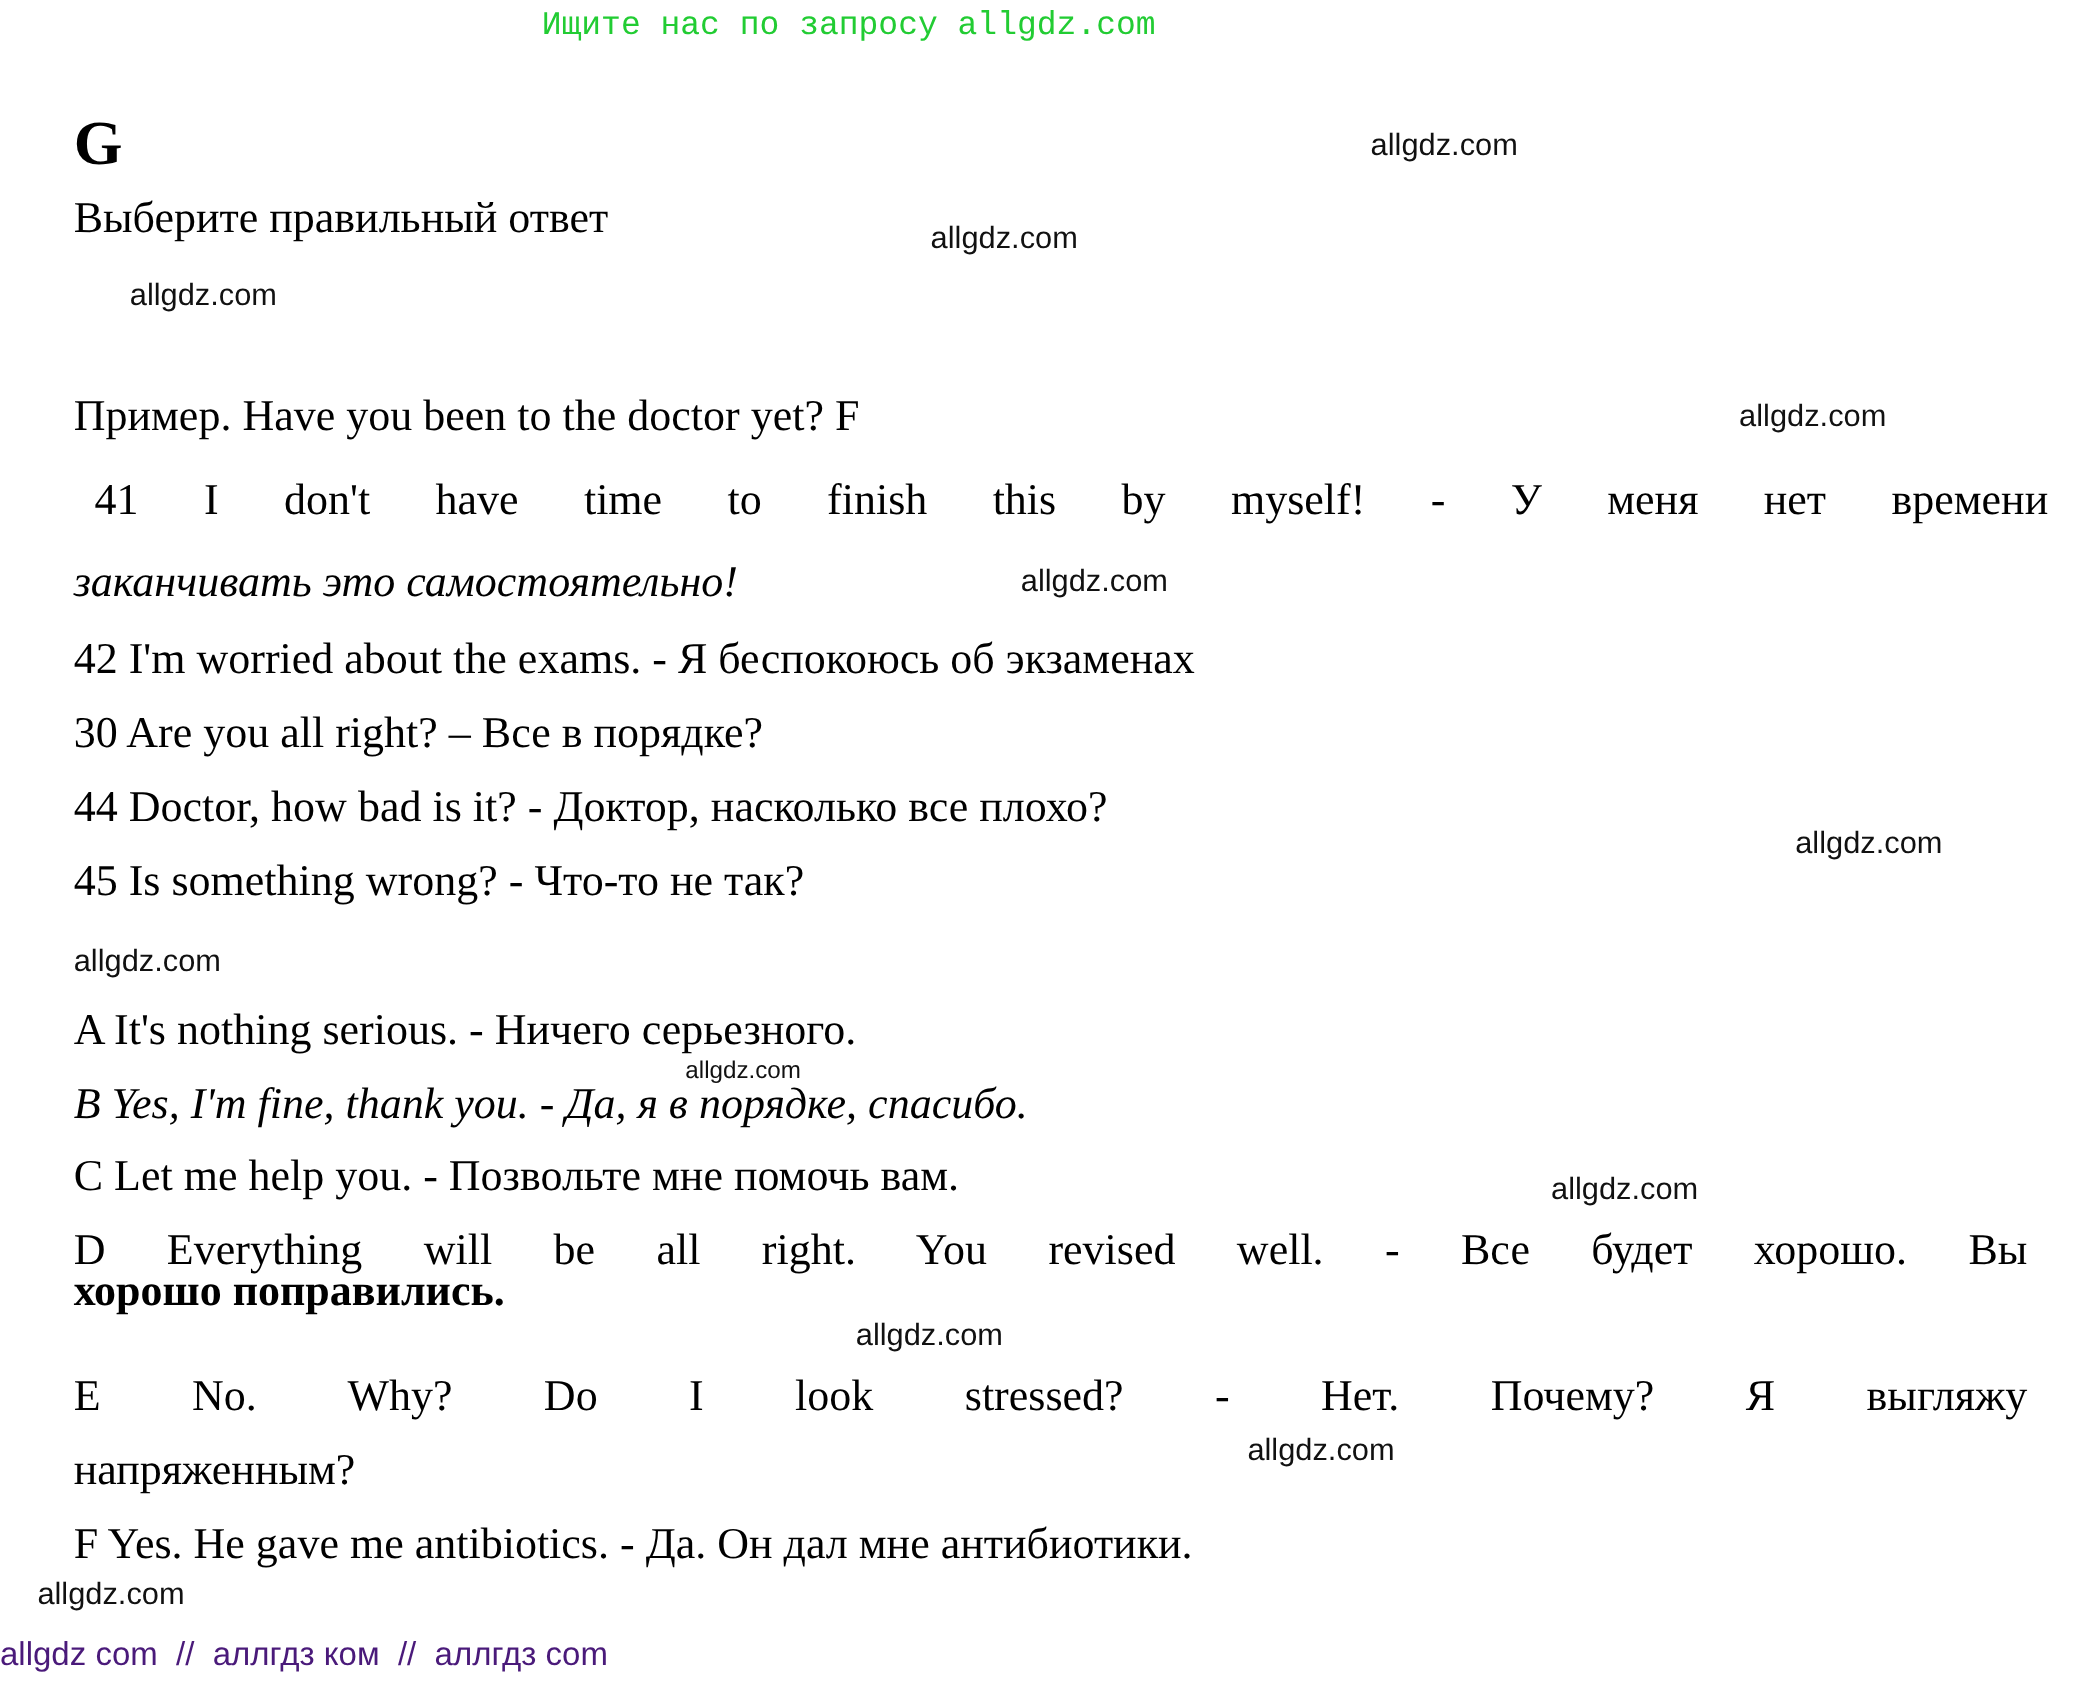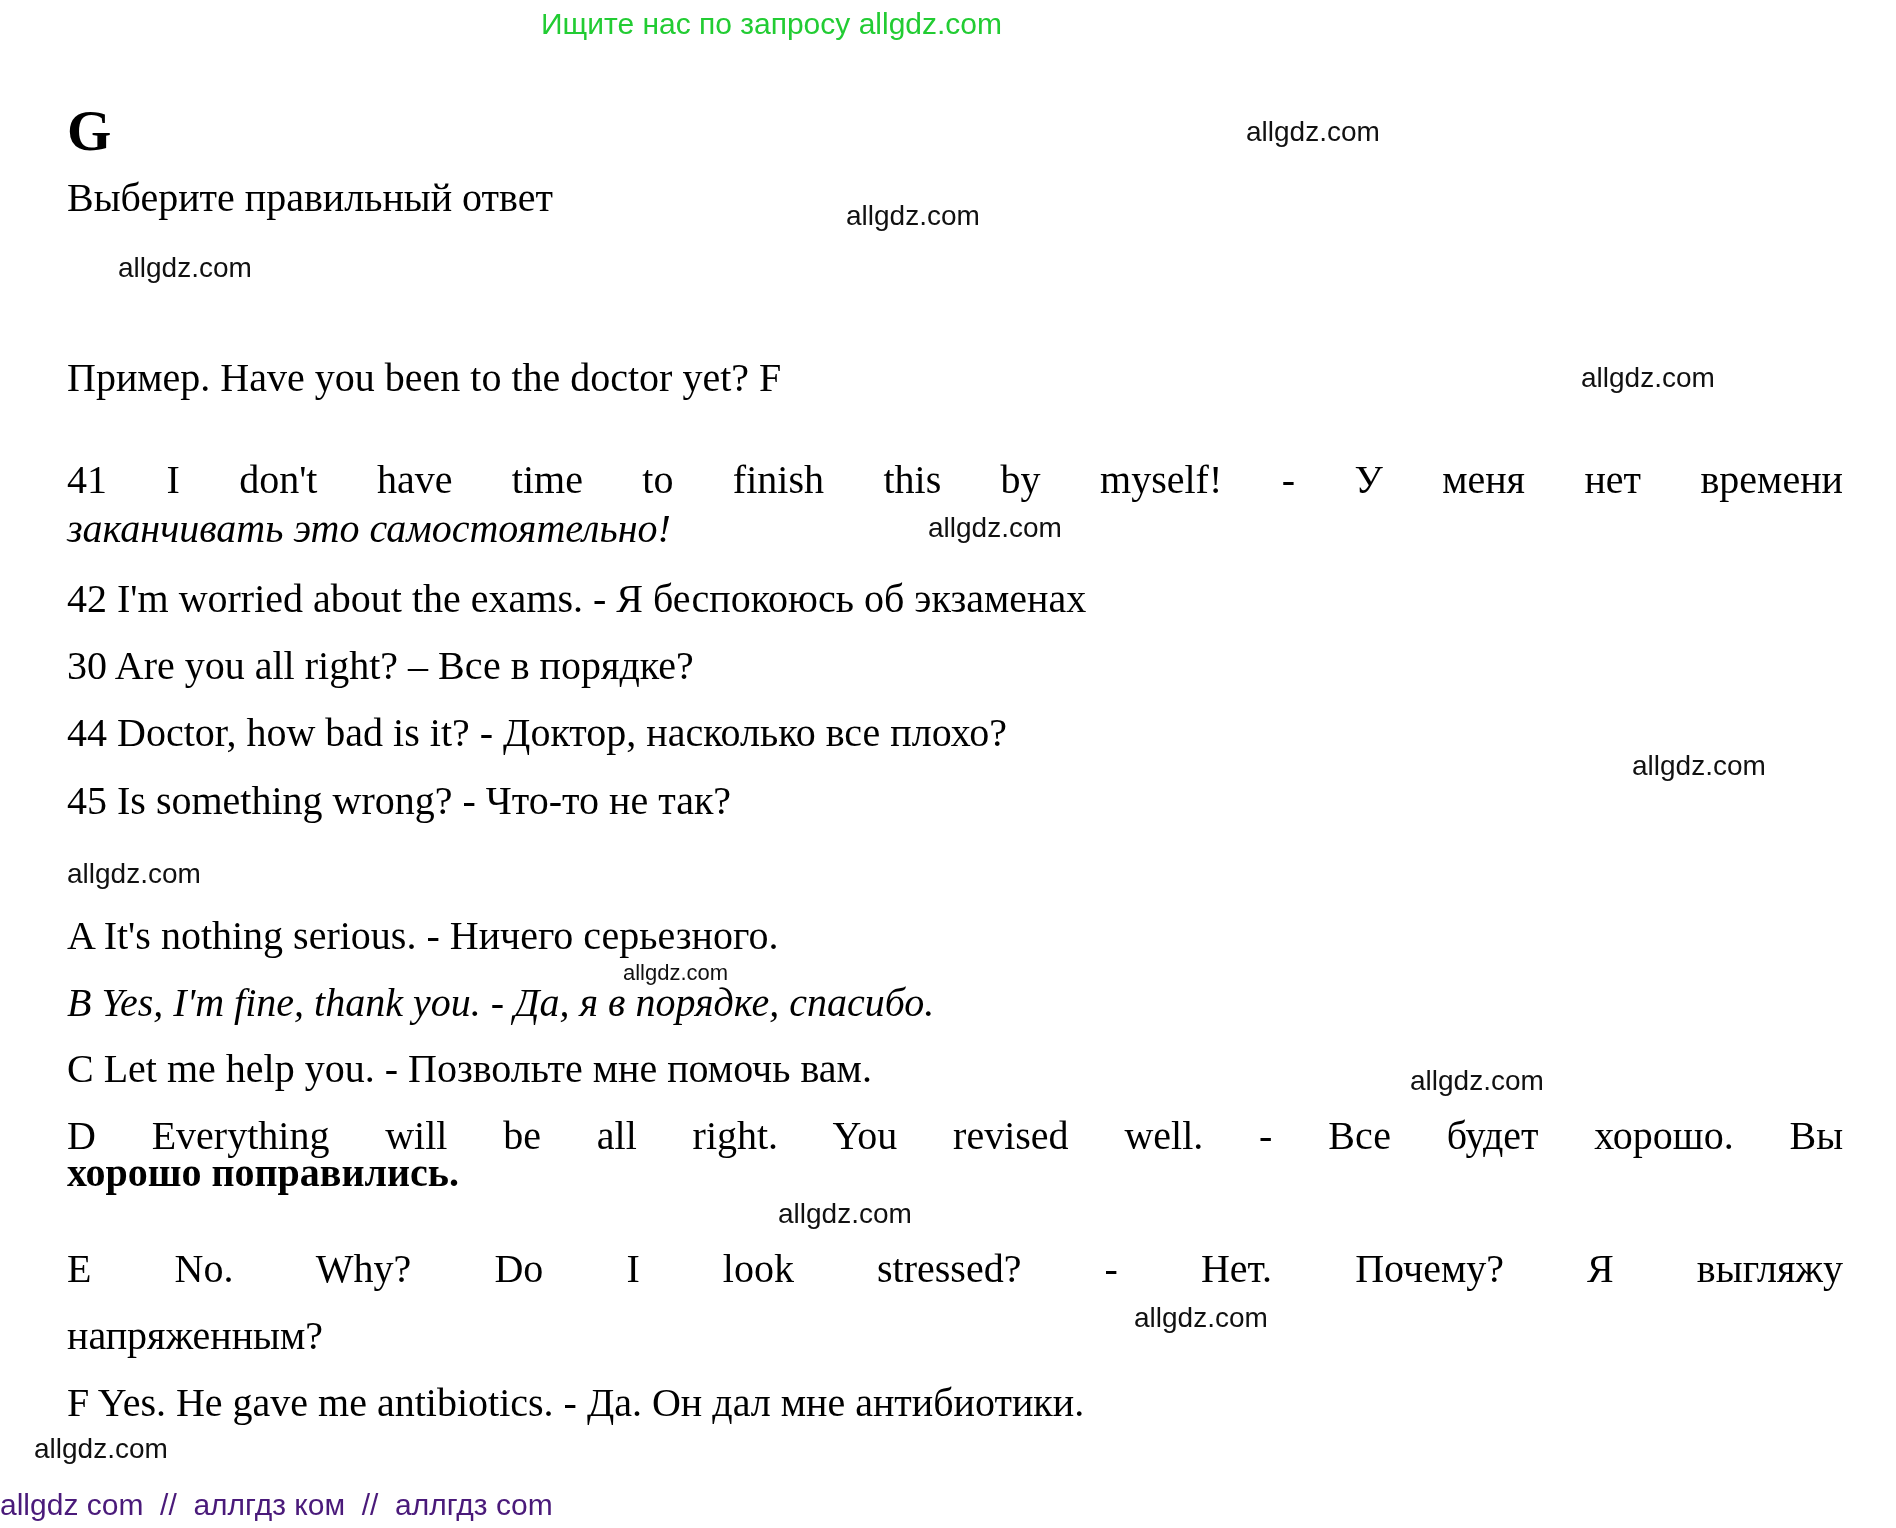--- a/index.html
+++ b/index.html
@@ -1,19 +1,19 @@
 <!DOCTYPE html>
 <html><head>
 <meta charset="utf-8">
 <style>
   html, body { margin: 0; padding: 0; background: #ffffff; }
   body { width: 1896px; height: 1528px; position: relative; overflow: hidden; }
   .hdr {
     position: absolute; left: 0; top: 9px; width: 1543px; text-align: center;
-    font-family: Liberation Sans, sans-serif; font-size: 30px; line-height: 30px;
+    font-family: Liberation Mono, monospace; font-size: 30px; line-height: 30px;
     white-space: nowrap;
   }
   .ftr {
     position: absolute; left: 0; top: 1490px; width: 1896px; text-align: left;
     font-family: "Liberation Sans", sans-serif; font-size: 30px; line-height: 30px;
     white-space: pre;
   }
   .ln {
     position: absolute; left: 67px;
     font-family: "Liberation Serif", serif; font-size: 40px; line-height: 56px;
@@ -32,21 +32,21 @@
 </style>
 </head>
 <body>
 
 <div class="hdr" style="color:#22cc33;">Ищите нас по запросу allgdz.com</div>
 
 <div class="ln bold" style="top:102px;">G</div>
 <div class="ln" style="top:170px;">Выберите правильный ответ</div>
 <div class="ln" style="top:302px;margin-top:48px;">Пример. Have you been to the doctor yet? F</div>
 
-<div class="ln just" style="top:452px;">41 I don't have time to finish this by myself! - У меня нет времени</div>
+<div class="ln just" style="top:426px;margin-left:19px;">41 I don't have time to finish this by myself! - У меня нет времени</div>
 <div class="ln" style="top:501px;font-style:italic;">заканчивать это самостоятельно!</div>
 <div class="ln" style="top:571px;">42 I'm worried about the exams. - Я беспокоюсь об экзаменах</div>
 <div class="ln" style="top:638px;">30 Are you all right? – Все в порядке?</div>
 <div class="ln" style="top:705px;">44 Doctor, how bad is it? - Доктор, насколько все плохо?</div>
 <div class="ln" style="top:773px;">45 Is something wrong? - Что-то не так?</div>
 
 <div class="ln" style="top:908px;">A It's nothing serious. - Ничего серьезного.</div>
 <div class="ln" style="top:975px;font-style:italic;">B Yes, I'm fine, thank you. - Да, я в порядке, спасибо.</div>
 <div class="ln" style="top:1041px;">C Let me help you. - Позвольте мне помочь вам.</div>
 <div class="ln just" style="top:1108px;">D Everything will be all right. You revised well. - Все будет хорошо. Вы</div>

